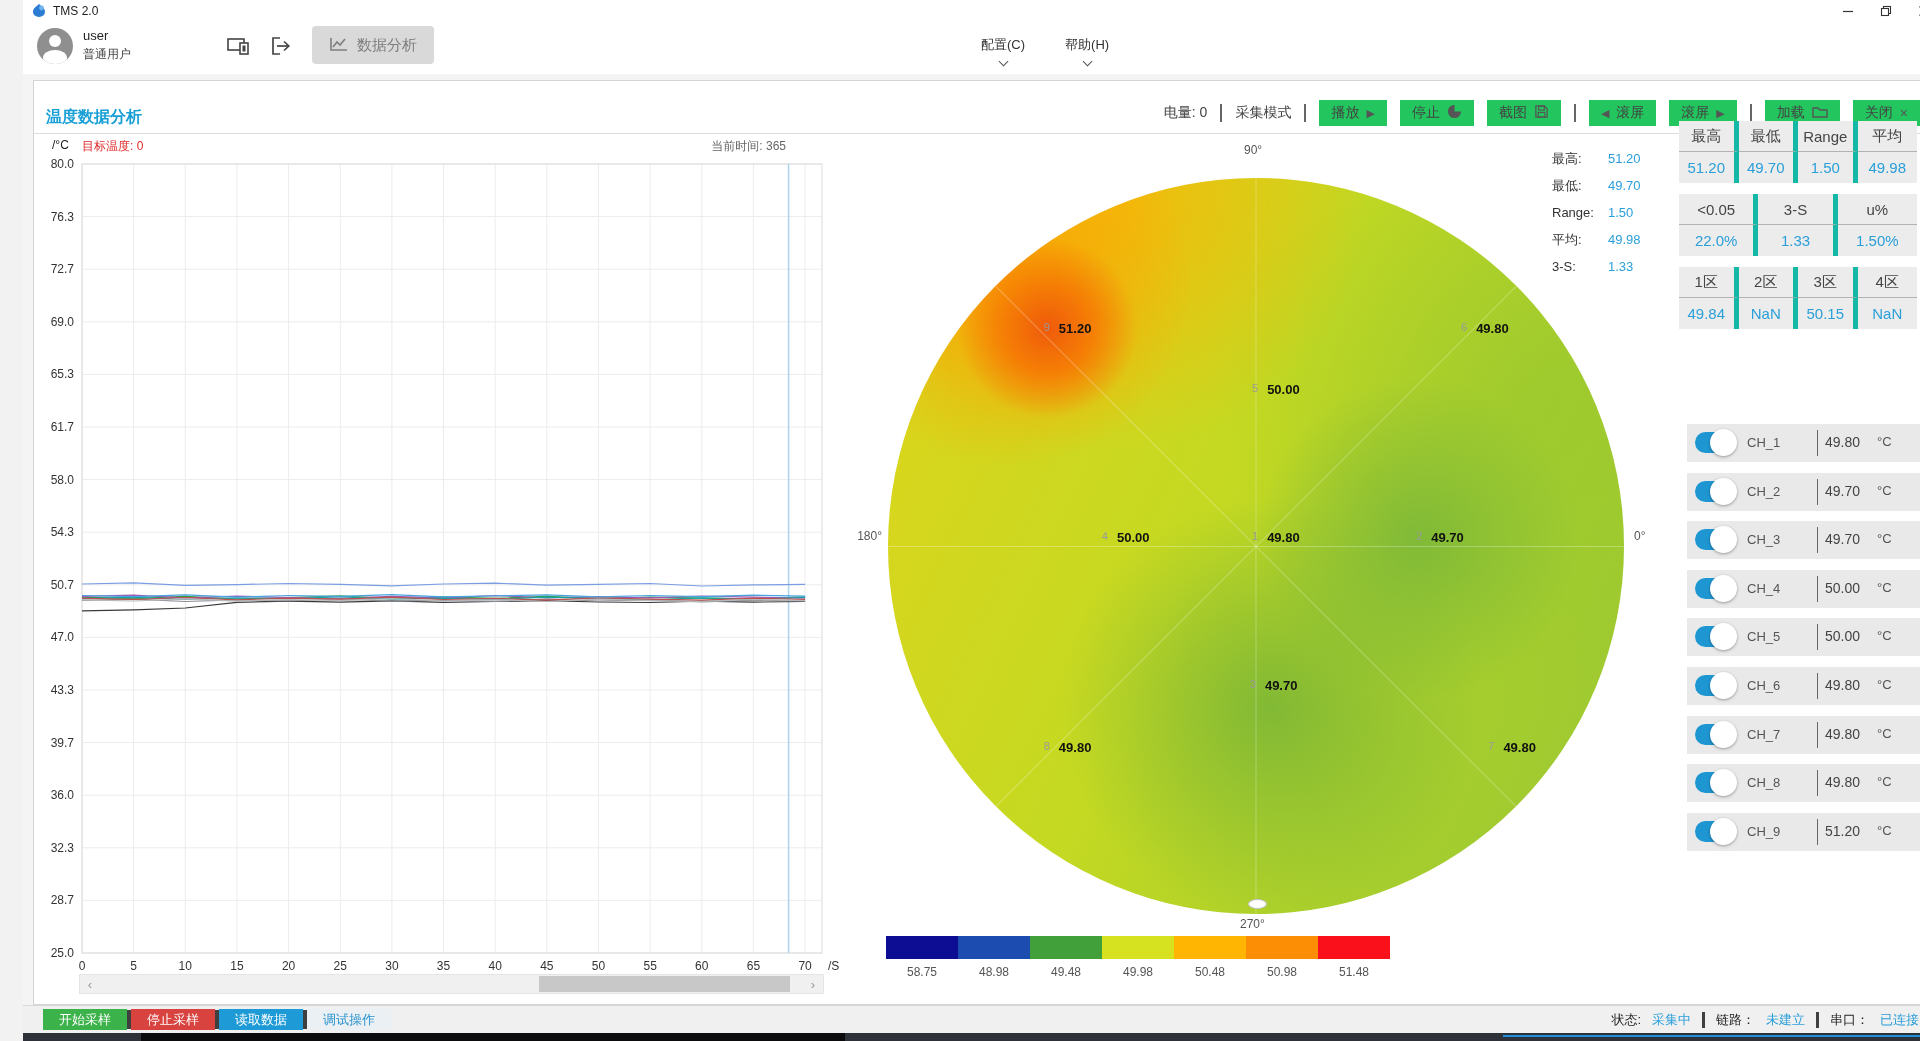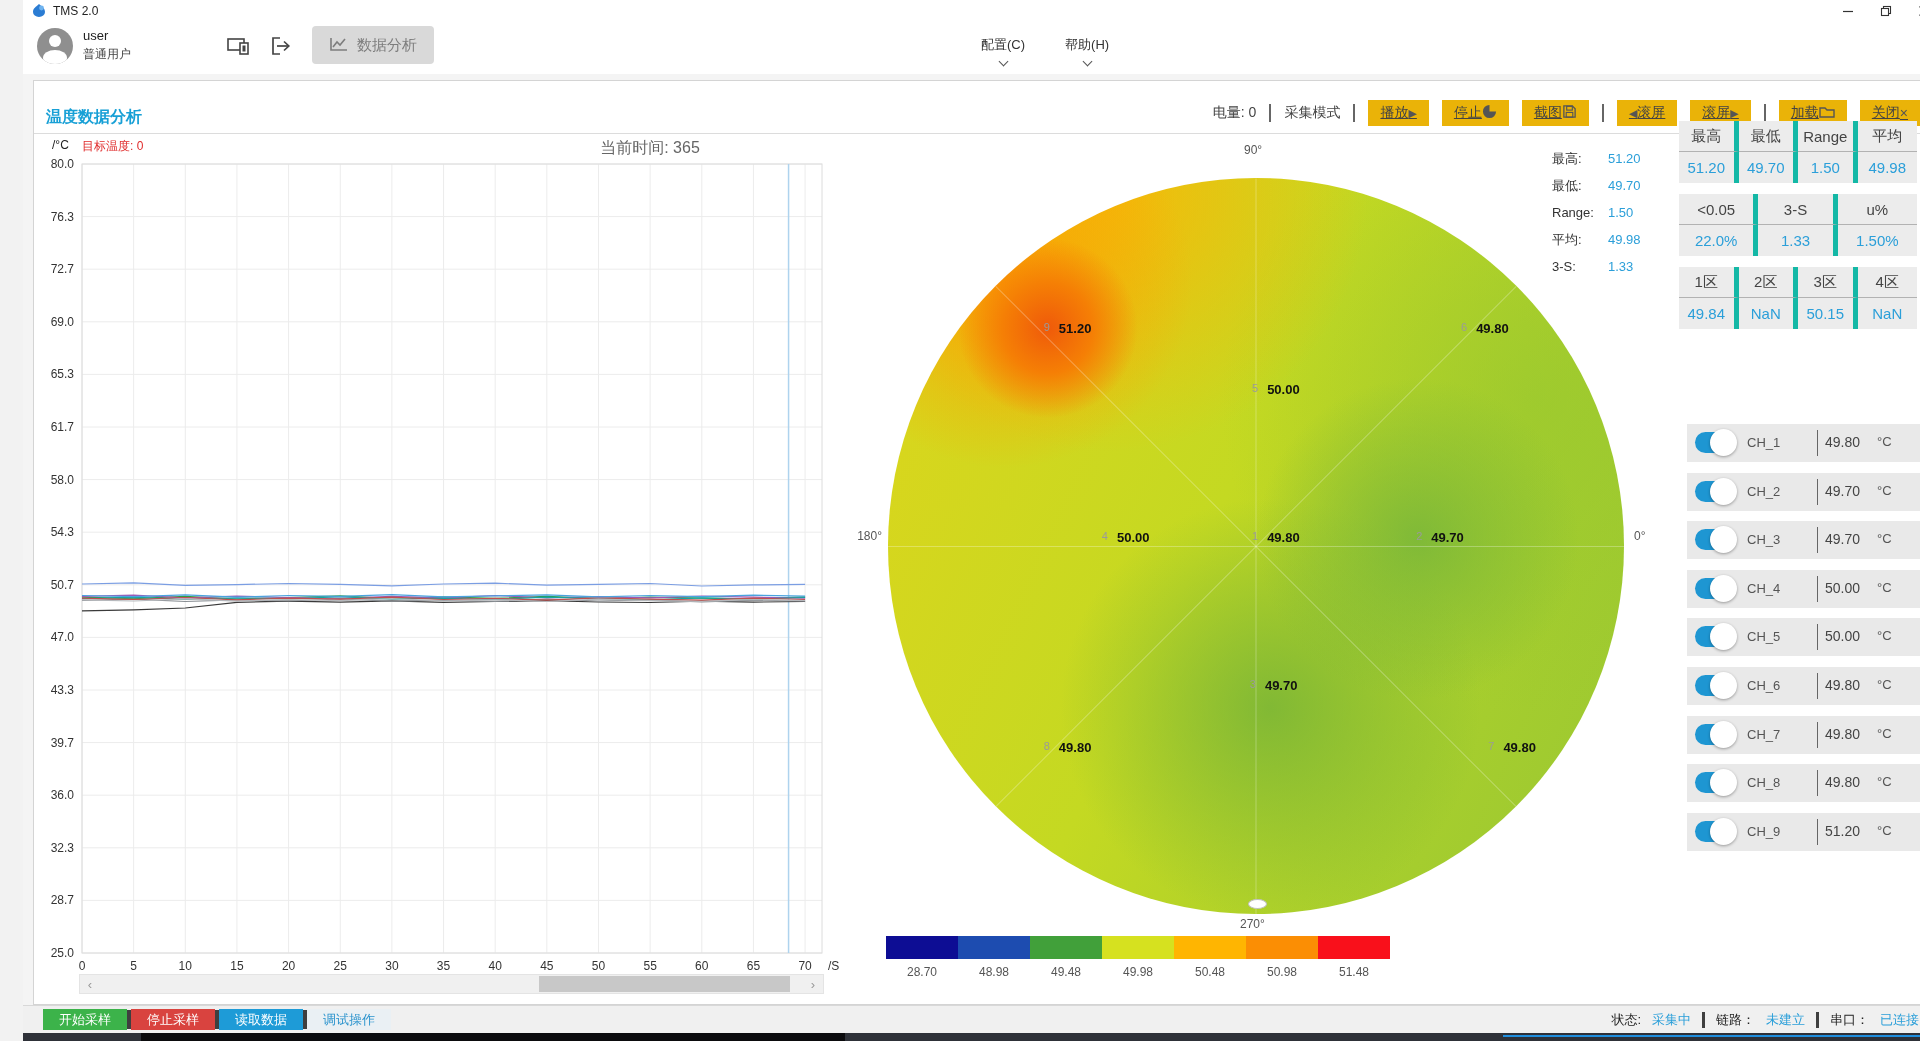--- a/index.html
+++ b/index.html
@@ -31,29 +31,29 @@
   .chev { width:7px; height:7px; border-right:1.5px solid #555; border-bottom:1.5px solid #555;
     transform:rotate(45deg); margin-top:-4px; }
 
   
   .panel { position:absolute; left:10px; top:80px; width:1900px; height:925px; background:#fff;
     border:1px solid #d4d4d4; }
   .panel-title { position:absolute; left:12px; top:26px; font-size:16px; font-weight:bold; color:#18a0d6; }
   .panel-toolbar { position:absolute; right:12px; top:18px; height:28px; display:flex; align-items:center; gap:13px; }
   .tb-text { font-size:14px; color:#444; }
   .tb-sep { width:2px; height:18px; background:#666; }
-  .tb-btn { height:26px; padding:0 12px; background:#eab308; border:none; display:flex; align-items:center; gap:0;
-    font-size:14px; color:#444;text-decoration:underline; }
+  .tb-btn { height:26px; padding:0 12px; background:#22c55e; border:none; display:flex; align-items:center; gap:7px;
+    font-size:14px; color:#444; }
   .tb-glyph { font-size:11px; color:#555; }
   .panel-divider { position:absolute; left:0; top:52px; width:100%; border-top:1px solid #dcdcdc; }
 
   
   .lc-unit { position:absolute; left:18px; top:57px; font-size:12px; color:#222; }
   .lc-target { position:absolute; left:48px; top:57px; font-size:12px; color:#e02b2b; }
-  .lc-time { position:absolute; left:480px; top:57px; width:272px; text-align:center; font-size:16px; color:#666; }
+  .lc-time { position:absolute; left:480px; top:57px; width:272px; text-align:right; font-size:12px; color:#666; }
   #line-chart-svg { position:absolute; left:0; top:60px; }
   .lc-scrollbar { position:absolute; left:45px; top:893px; width:745px; height:20px; background:#f0f0f0;
     border:1px solid #e4e4e4; }
   .lc-scroll-arrow { position:absolute; top:1px; width:16px; height:16px; color:#999; font-size:13px;
     display:flex; align-items:center; justify-content:center; }
   .lc-scroll-thumb { position:absolute; left:459px; top:1px; width:251px; height:16px; background:#c8c8c8; }
 
   
   .polar-circle { position:absolute; left:854px; top:97px; width:736px; height:736px; border-radius:50%;
     overflow:hidden;
@@ -393,21 +393,21 @@
     <div class="colorbar" id="colorbar">
         <div class="cb-seg" style="background: rgb(13, 13, 148);"></div>
         <div class="cb-seg" style="background: rgb(29, 76, 176);"></div>
         <div class="cb-seg" style="background: rgb(65, 160, 58);"></div>
         <div class="cb-seg" style="background: rgb(214, 225, 31);"></div>
         <div class="cb-seg" style="background: rgb(255, 181, 1);"></div>
         <div class="cb-seg" style="background: rgb(251, 142, 4);"></div>
         <div class="cb-seg" style="background: rgb(249, 16, 27);"></div>
       </div>
     <div class="cb-labels" id="colorbar-labels">
-        <div class="cb-label">28.70</div>
+        <div class="cb-label">58.75</div>
         <div class="cb-label">48.98</div>
         <div class="cb-label">49.48</div>
         <div class="cb-label">49.98</div>
         <div class="cb-label">50.48</div>
         <div class="cb-label">50.98</div>
         <div class="cb-label">51.48</div>
       </div>
 
     <div class="stat-tables" id="stat-tables">
         <div class="stat-table" style="grid-template-columns: repeat(4, 1fr);">

